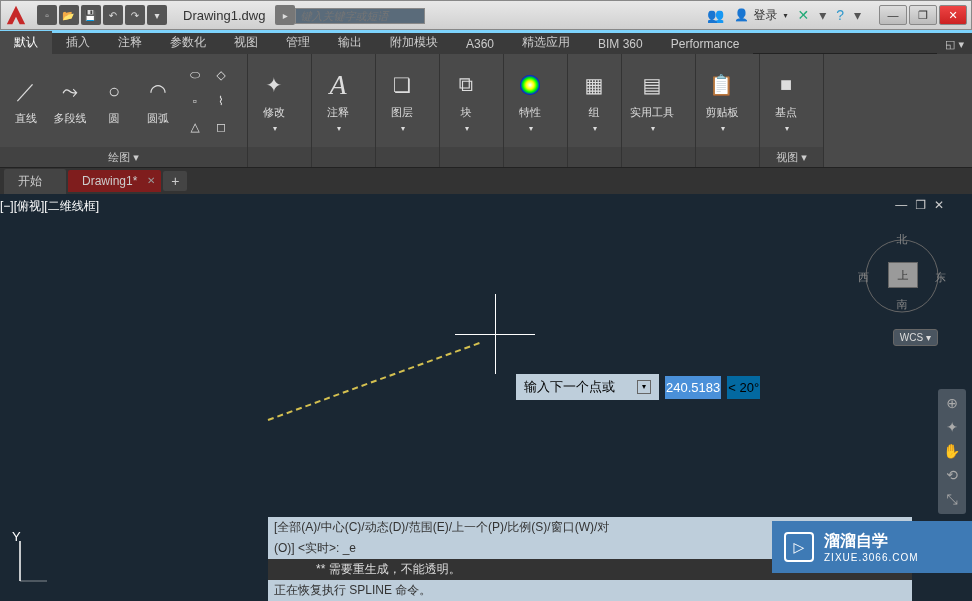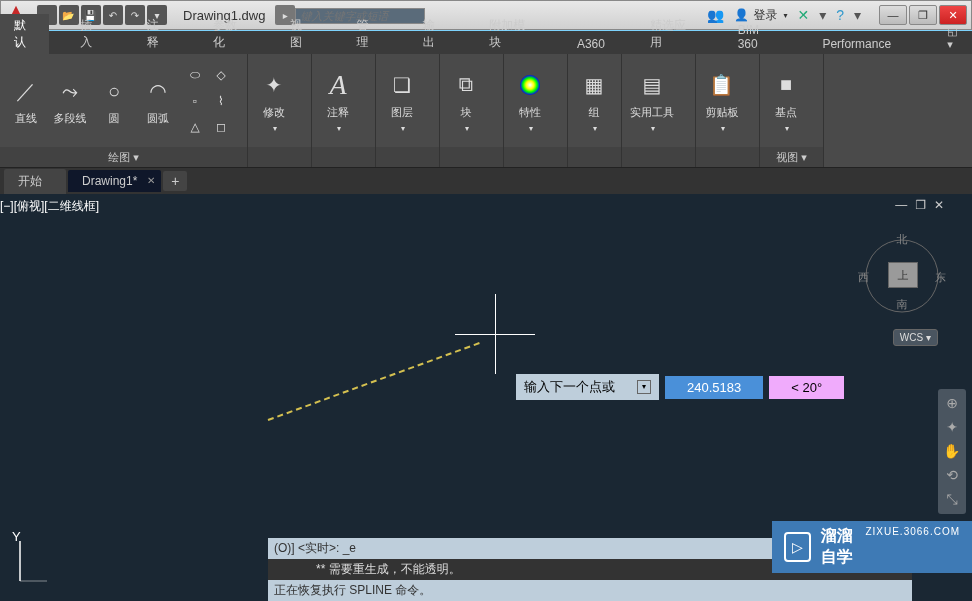--- a/index.html
+++ b/index.html
@@ -14,57 +14,57 @@
     .title-search { flex: 0 0 130px; }
     .title-search input { width: 100%; height: 16px; background: #5a6b7a; border: 1px solid #888; color: #ccc; font-size: 11px; padding: 0 4px; font-style: italic; }
     .title-spacer { flex: 1; }
     .title-right { display: flex; align-items: center; gap: 10px; padding-right: 4px; }
     .login-area { display: flex; align-items: center; gap: 4px; color: #333; font-size: 12px; }
     .ico { color: #555; font-size: 14px; }
     .win-controls { display: flex; gap: 2px; margin-left: 8px; }
     .win-btn { width: 28px; height: 20px; background: linear-gradient(#ddd,#bbb); border: 1px solid #888; border-radius: 2px; display: flex; align-items: center; justify-content: center; font-size: 11px; color: #333; }
     .win-btn.close { background: linear-gradient(#e44,#c22); color: white; }
     
-    .ribbon-tabs { height: 24px; background: #3a3a3a; display: flex; align-items: flex-end; border-top: 1px solid #7dd3fc; gap: 17px; }
+    .ribbon-tabs { height: 24px; background: #3a3a3a; display: flex; align-items: flex-end; border-top: 3px solid #7dd3fc; }
     .ribbon-tab { padding: 3px 14px; color: #ccc; font-size: 12px; cursor: pointer; }
     .ribbon-tab.active { background: #4a4a4a; color: #fff; }
     .ribbon-tabs-end { flex: 1; border-bottom: 1px solid #222; }
     .ribbon-expand { padding: 3px 8px; color: #ccc; font-size: 11px; }
     
     .ribbon-panel { height: 114px; background: #4a4a4a; display: flex; border-bottom: 1px solid #222; }
     .panel-group { border-right: 1px solid #333; display: flex; flex-direction: column; }
     .panel-body { flex: 1; display: flex; align-items: center; padding: 4px 8px; gap: 8px; }
     .panel-title { height: 20px; text-align: center; color: #ccc; font-size: 11px; display: flex; align-items: center; justify-content: center; gap: 4px; background: #424242; }
     .tool-btn { display: flex; flex-direction: column; align-items: center; gap: 4px; color: #ddd; font-size: 11px; cursor: pointer; min-width: 36px; }
     .tool-icon { width: 32px; height: 32px; display: flex; align-items: center; justify-content: center; font-size: 20px; color: #ddd; }
     .small-tools { display: flex; flex-direction: column; gap: 4px; }
     .small-row { display: flex; gap: 4px; }
     .small-tool { width: 22px; height: 22px; display: flex; align-items: center; justify-content: center; color: #ddd; font-size: 12px; cursor: pointer; }
     .dropdown-arrow { font-size: 8px; margin-left: 2px; }
     
     .file-tabs { height: 26px; background: #333; display: flex; align-items: center; padding: 0 4px; gap: 2px; }
     .file-tab { padding: 4px 24px 4px 14px; background: #444; color: #ccc; font-size: 12px; position: relative; cursor: pointer; border-radius: 2px 2px 0 0; }
-    .file-tab.active { background: #0f172a; }
+    .file-tab.active { background: #7f1d1d; }
     .file-tab .close { position: absolute; right: 6px; top: 5px; font-size: 10px; color: #999; }
     .file-tab-add { width: 24px; height: 20px; background: #444; color: #ccc; display: flex; align-items: center; justify-content: center; font-size: 14px; border-radius: 2px; cursor: pointer; }
     
     .viewport { position: relative; height: 407px; background: #1a2733; }
     .view-label { position: absolute; top: 4px; left: 0; color: #fff; font-size: 12px; }
     .view-controls { position: absolute; top: 4px; right: 28px; display: flex; gap: 8px; color: #ccc; font-size: 12px; }
     .crosshair { position: absolute; left: 495px; top: 140px; pointer-events: none; }
     .crosshair::before, .crosshair::after { content: ''; position: absolute; background: #fff; }
     .crosshair::before { width: 80px; height: 1px; left: -40px; }
     .crosshair::after { width: 1px; height: 80px; top: -40px; }
     .dashed-line { position: absolute; left: 268px; top: 225px; width: 225px; height: 1px; border-top: 2px dashed #d4c050; transform: rotate(-20deg); transform-origin: left center; }
     .dyn-input { position: absolute; left: 516px; top: 180px; display: flex; align-items: center; gap: 6px; }
     .dyn-prompt { background: #becedb; padding: 4px 8px; font-size: 13px; color: #000; display: flex; align-items: center; gap: 22px; }
     .dyn-prompt-icon { width: 14px; height: 14px; border: 1px solid #666; display: inline-block; font-size: 8px; text-align: center; line-height: 12px; }
-    .dyn-value { padding: 4px 22px; font-size: 13px; color: #000; }
+    .dyn-value { padding: 4px 1px; font-size: 13px; color: #000; }
     .dyn-value.selected { background: #4a90d9; color: #fff; }
-    .dyn-value.angle { background: #f0abfc; }
+    .dyn-value.angle { background: #0369a1; }
     .ucs { position: absolute; bottom: 12px; left: 12px; color: #fff; font-size: 13px; }
     .ucs-y { position: absolute; bottom: 45px; left: 0; }
     
     .viewcube { position: absolute; top: 40px; right: 30px; width: 80px; height: 90px; }
     .vc-compass { position: absolute; inset: 0; }
     .vc-dir { position: absolute; color: #888; font-size: 11px; }
     .vc-n { top: -2px; left: 50%; transform: translateX(-50%); }
     .vc-s { bottom: 12px; left: 50%; transform: translateX(-50%); }
     .vc-e { right: -4px; top: 40%; }
     .vc-w { left: -4px; top: 40%; }
@@ -73,21 +73,21 @@
     
     .navbar { position: absolute; right: 6px; top: 195px; width: 28px; background: #4a5560; border-radius: 3px; display: flex; flex-direction: column; align-items: center; gap: 8px; padding: 6px 0; }
     .nav-item { color: #aaa; font-size: 14px; cursor: pointer; }
     
     .cmd-area { position: absolute; bottom: 0; left: 268px; right: 60px; background: #becedb; font-size: 12px; color: #333; }
     .cmd-line { padding: 2px 6px; }
     .cmd-line.inv { background: #333; color: #ddd; padding-left: 48px; }
     
     .watermark { position: absolute; bottom: 28px; right: 0; width: 200px; height: 52px; background: #3e7ab5; color: #fff; display: flex; align-items: center; gap: 10px; padding: 0 12px; }
     .wm-icon { width: 30px; height: 30px; border: 2px solid #fff; border-radius: 4px; display: flex; align-items: center; justify-content: center; font-size: 14px; }
-    .wm-text { display: flex; flex-direction: row; font-size: 16px; font-weight: bold; }
+    .wm-text { display: flex; flex-direction: column; font-size: 16px; font-weight: bold; }
     .wm-sub { font-size: 10px; font-weight: normal; letter-spacing: 1px; }
   </style>
 </head>
 <body>
 
 <div class="titlebar">
   <div class="app-icon">
     <svg viewBox="0 0 24 24">
         <path d="M12 2 L22 22 L16 22 L12 14 L8 22 L2 22 Z" fill="#c62828"></path>
       </svg>
@@ -332,20 +332,21 @@
 
   <div class="ucs">
     <div class="ucs-y">Y</div>
     <svg width="40" height="50" viewBox="0 0 40 50">
         <line x1="8" y1="45" x2="8" y2="5" stroke="#fff" stroke-width="1.5"></line>
         <line x1="8" y1="45" x2="35" y2="45" stroke="#fff" stroke-width="1.5" opacity="0.3"></line>
       </svg>
   </div>
 
   <div class="cmd-area">
+    <div class="cmd-line">[全部(A)/中心(C)/动态(D)/范围(E)/上一个(P)/比例(S)/窗口(W)/对</div>
     <div class="cmd-line">(O)] &lt;实时&gt;: _e</div>
     <div class="cmd-line inv">** 需要重生成，不能透明。</div>
     <div class="cmd-line">正在恢复执行 SPLINE 命令。</div>
   </div>
 
   <div class="watermark">
     <div class="wm-icon">▷</div>
     <div class="wm-text">
       <span>溜溜自学</span>
       <span class="wm-sub">ZIXUE.3066.COM</span>

